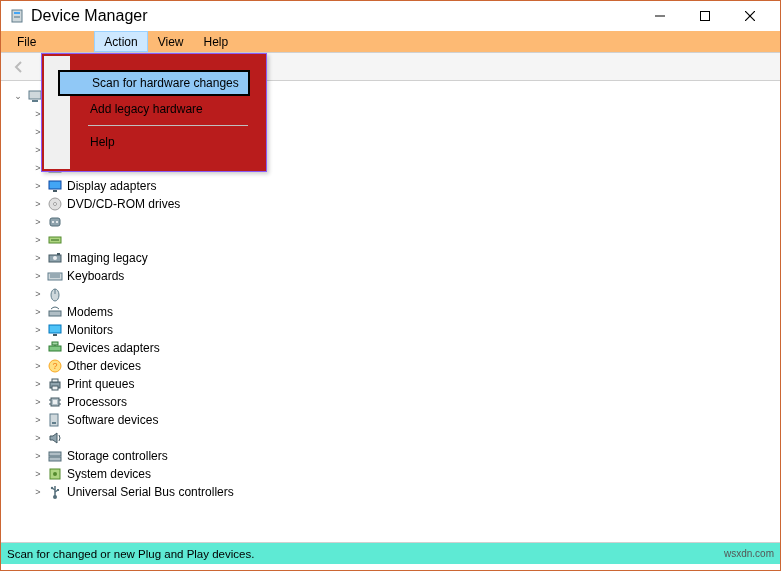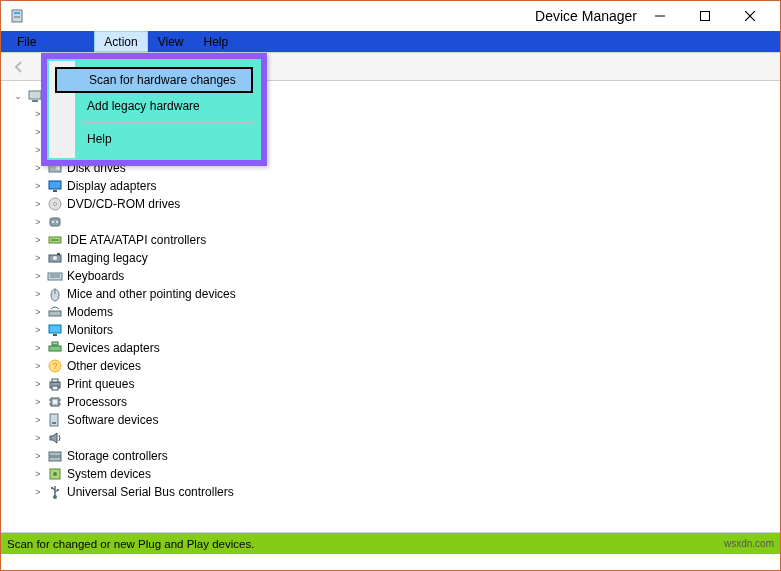--- a/index.html
+++ b/index.html
@@ -20,35 +20,35 @@
     display: flex;
     align-items: center;
     padding: 0 8px;
     background: #fff;
   }
   .titlebar .app-icon {
     width: 16px; height: 16px;
     margin-right: 6px;
     display: inline-flex; align-items: center; justify-content: center;
   }
-  .titlebar .title { flex: 1; font-size: 14px; text-align: right; }
+  .titlebar .title { flex: 1; font-size: 16px; }
   .win-controls { display: flex; gap: 0; }
   .win-btn {
     width: 45px; height: 30px;
     display: flex; align-items: center; justify-content: center;
     font-size: 13px; font-family: "Segoe UI Symbol", sans-serif;
     cursor: default;
   }
   .menubar {
     height: 22px;
     display: flex;
     align-items: stretch;
     padding: 0 6px;
     border-bottom: 1px solid #d0d0d0;
-    background: #1d4ed8;
+    background: #fdba74;
   }
   .menubar .menu-item {
     padding: 3px 10px;
     cursor: default;
     display: flex; align-items: center;
   }
   .menubar .menu-item.open {
     background: #cde8ff;
     border: 1px solid #99d1ff;
     padding: 2px 9px;
@@ -97,24 +97,24 @@
     display: inline-flex; align-items: center; justify-content: center;
   }
   .tree-row .node-label { cursor: default; }
   .indent-0 { padding-left: 6px; }
   .indent-1 { padding-left: 26px; }
   .dropdown {
     position: absolute;
     left: 40px;
     top: 52px;
     width: 226px;
-    background: #5eead4;
-    border: 6px solid #8b5cf6;
+    background: #b91c1c;
+    border: 1px solid #8b5cf6;
     box-shadow: 2px 2px 4px rgba(0,0,0,0.2);
-    padding: 8px;
+    padding: 16px;
     z-index: 10;
   }
   .dropdown .gutter {
     position: absolute;
     left: 2px; top: 2px; bottom: 2px;
     width: 26px;
     background: #f0f0f0;
   }
   .dropdown .dd-item {
     position: relative;
@@ -129,24 +129,24 @@
     border: 2px solid #000;
     margin: 0;
   }
   .dropdown .dd-sep {
     height: 1px;
     margin: 3px 2px 3px 30px;
     background: #c0c0c0;
   }
   .statusbar {
     position: absolute;
-    bottom: 16px; left: 0; right: 0;
+    bottom: 6px; left: 0; right: 0;
     height: 22px;
     border-top: 1px solid #d0d0d0;
-    background: #84cc16;
+    background: #5eead4;
     display: flex;
     align-items: center;
     padding: 0 6px;
     font-size: 11.5px;
   }
   .statusbar .status-left { flex: 1; }
   .statusbar .status-right { color: #555; font-size: 10px; }
   svg { display: block; }
 </style>
 </head>
@@ -299,21 +299,20 @@
           </span>
         </div>
         <div class="tree-row indent-1">
           <span class="expander">&gt;</span>
           <span class="node-icon">
             <svg width="16" height="16" viewBox="0 0 16 16">
               <rect x="2" y="5" width="12" height="6" fill="#aed581" stroke="#558b2f"></rect>
               <line x1="4" y1="8" x2="12" y2="8" stroke="#33691e"></line>
             </svg>
           </span>
-          <span class="node-label">IDE ATA/ATAPI controllers</span>
         </div>
         <div class="tree-row indent-1">
           <span class="expander">&gt;</span>
           <span class="node-icon">
             <svg width="16" height="16" viewBox="0 0 16 16">
               <rect x="2" y="5" width="12" height="7" fill="#90a4ae" stroke="#455a64"></rect>
               <circle cx="8" cy="8" r="2" fill="#eceff1"></circle>
               <rect x="10" y="3" width="3" height="2" fill="#455a64"></rect>
             </svg>
           </span>
@@ -331,21 +330,20 @@
           <span class="node-label">Keyboards</span>
         </div>
         <div class="tree-row indent-1">
           <span class="expander">&gt;</span>
           <span class="node-icon">
             <svg width="16" height="16" viewBox="0 0 16 16">
               <ellipse cx="8" cy="9" rx="4" ry="6" fill="#cfd8dc" stroke="#607d8b"></ellipse>
               <line x1="8" y1="3" x2="8" y2="8" stroke="#607d8b"></line>
             </svg>
           </span>
-          <span class="node-label">Mice and other pointing devices</span>
         </div>
         <div class="tree-row indent-1">
           <span class="expander">&gt;</span>
           <span class="node-icon">
             <svg width="16" height="16" viewBox="0 0 16 16">
               <rect x="2" y="7" width="12" height="5" fill="#b0bec5" stroke="#546e7a"></rect>
               <path d="M4 5 Q8 1 12 5" fill="none" stroke="#546e7a"></path>
             </svg>
           </span>
           <span class="node-label">Modems</span>

